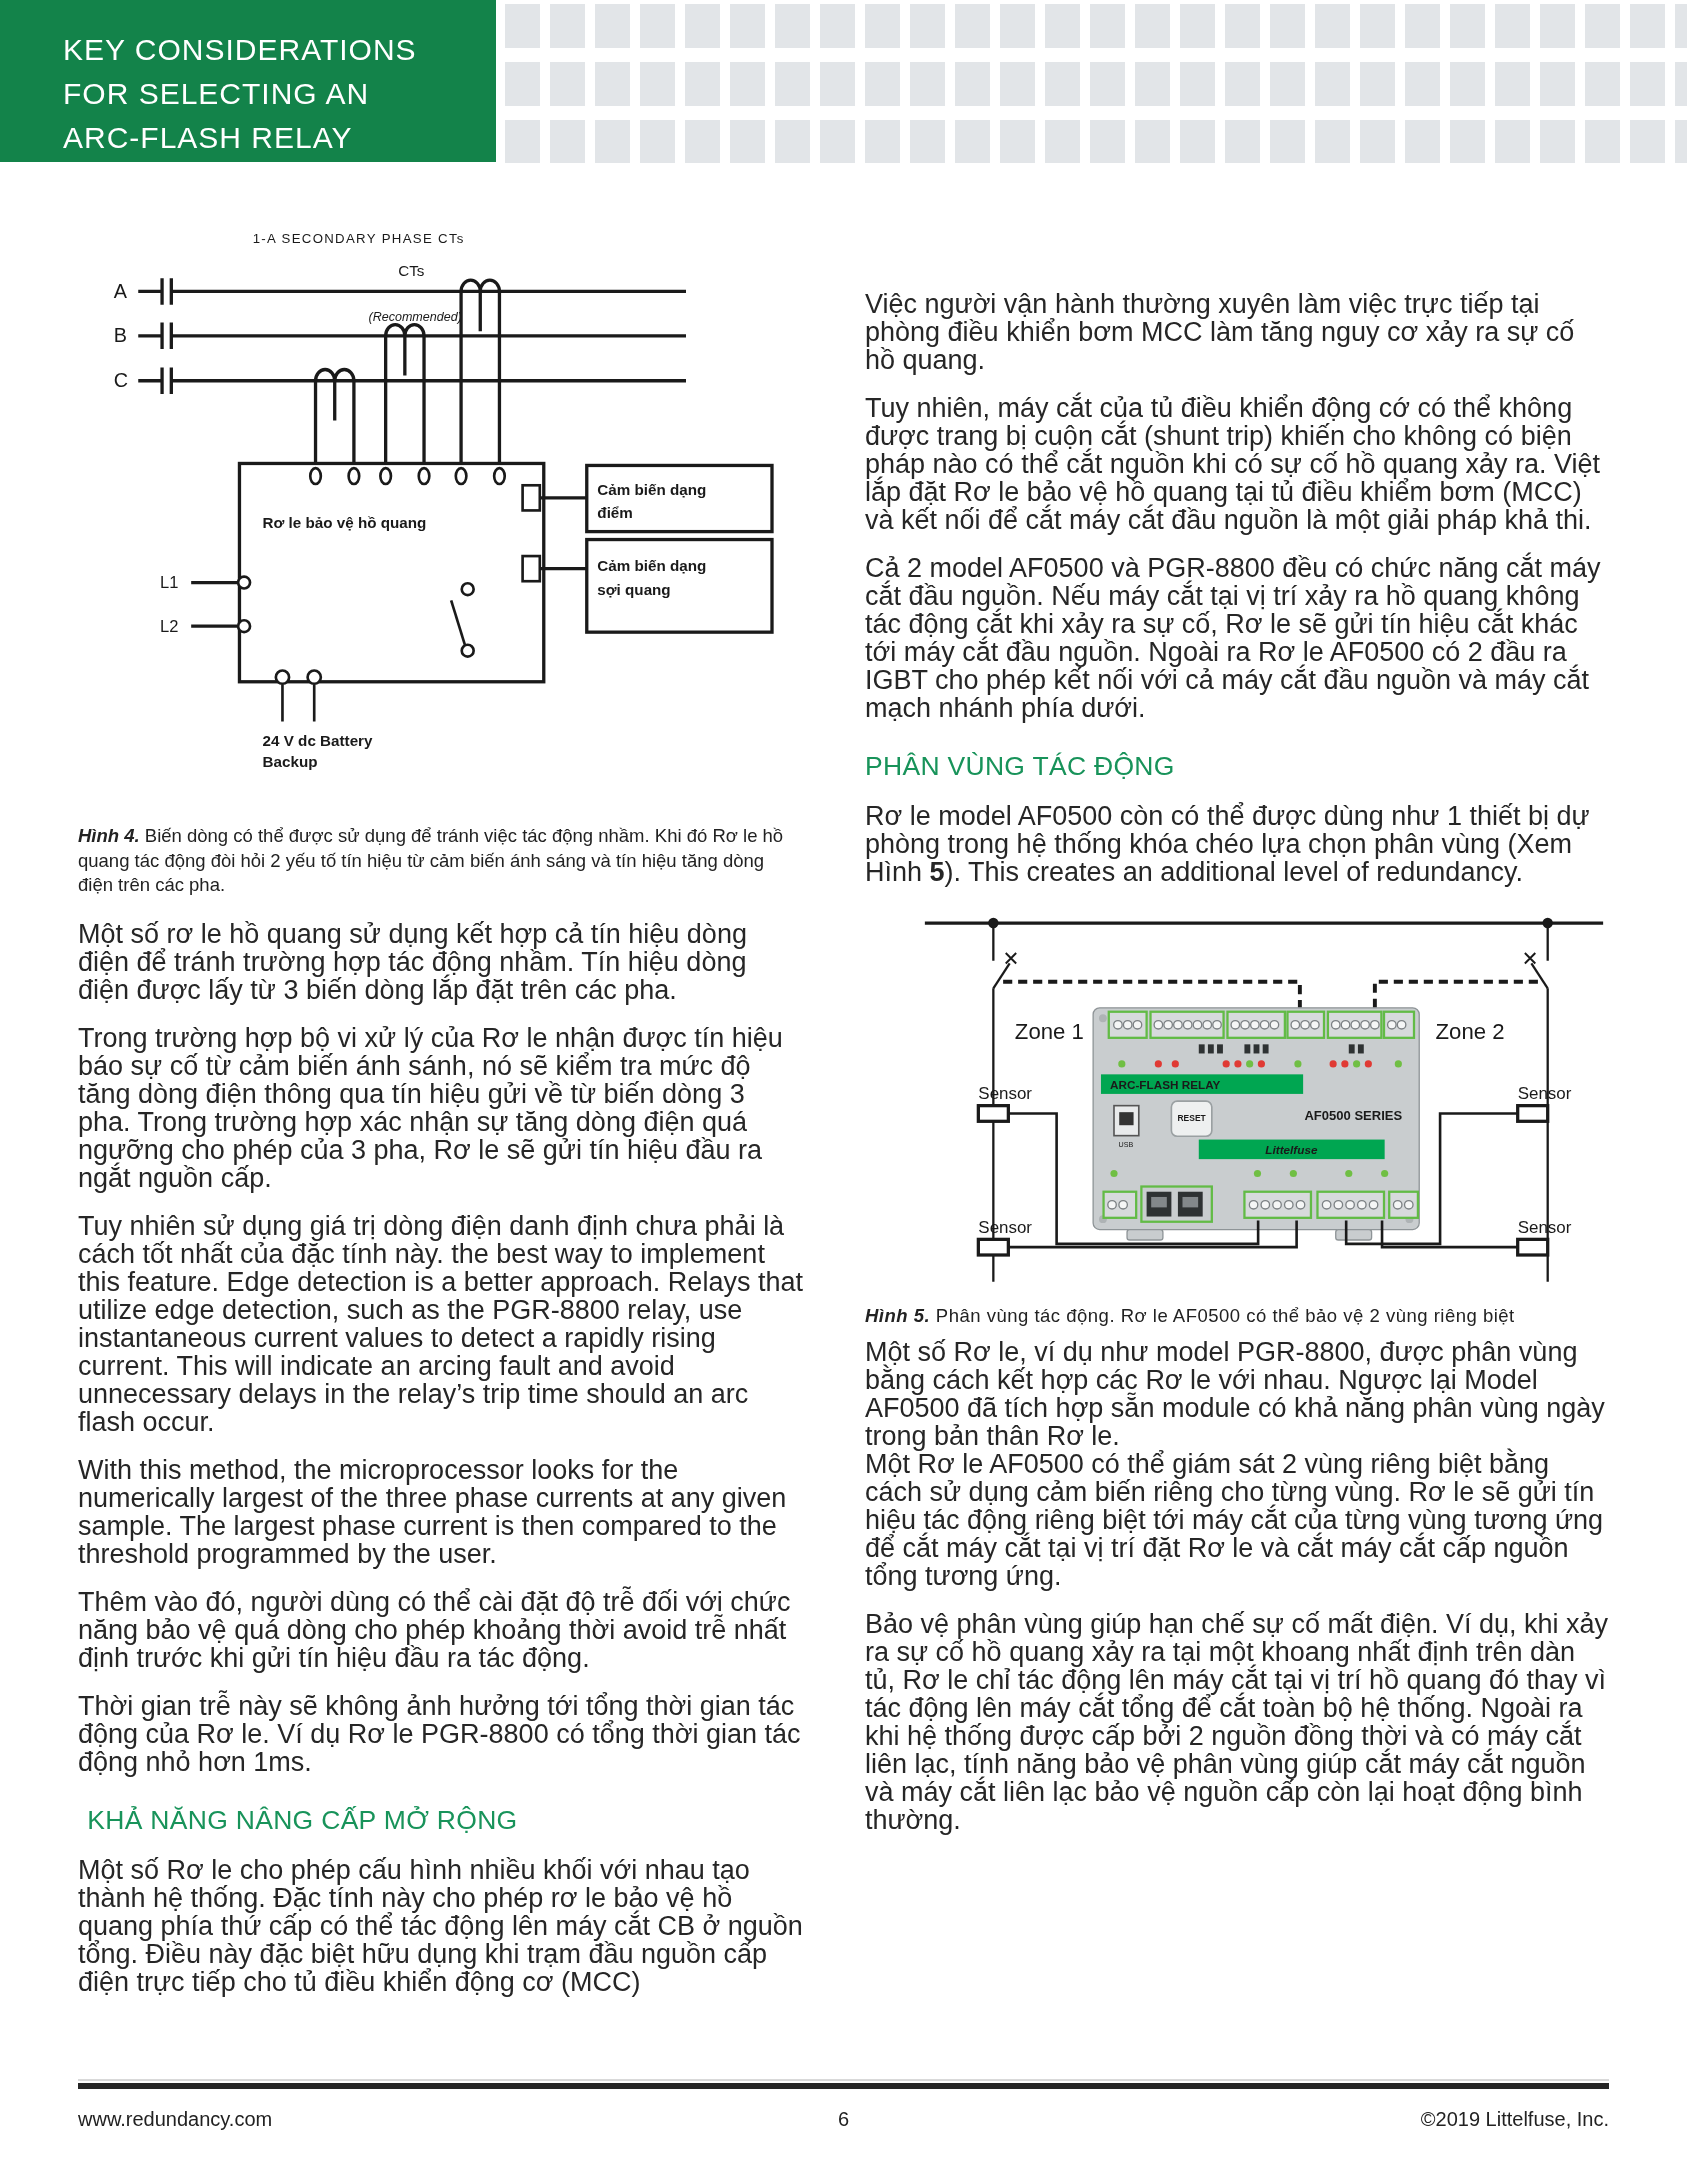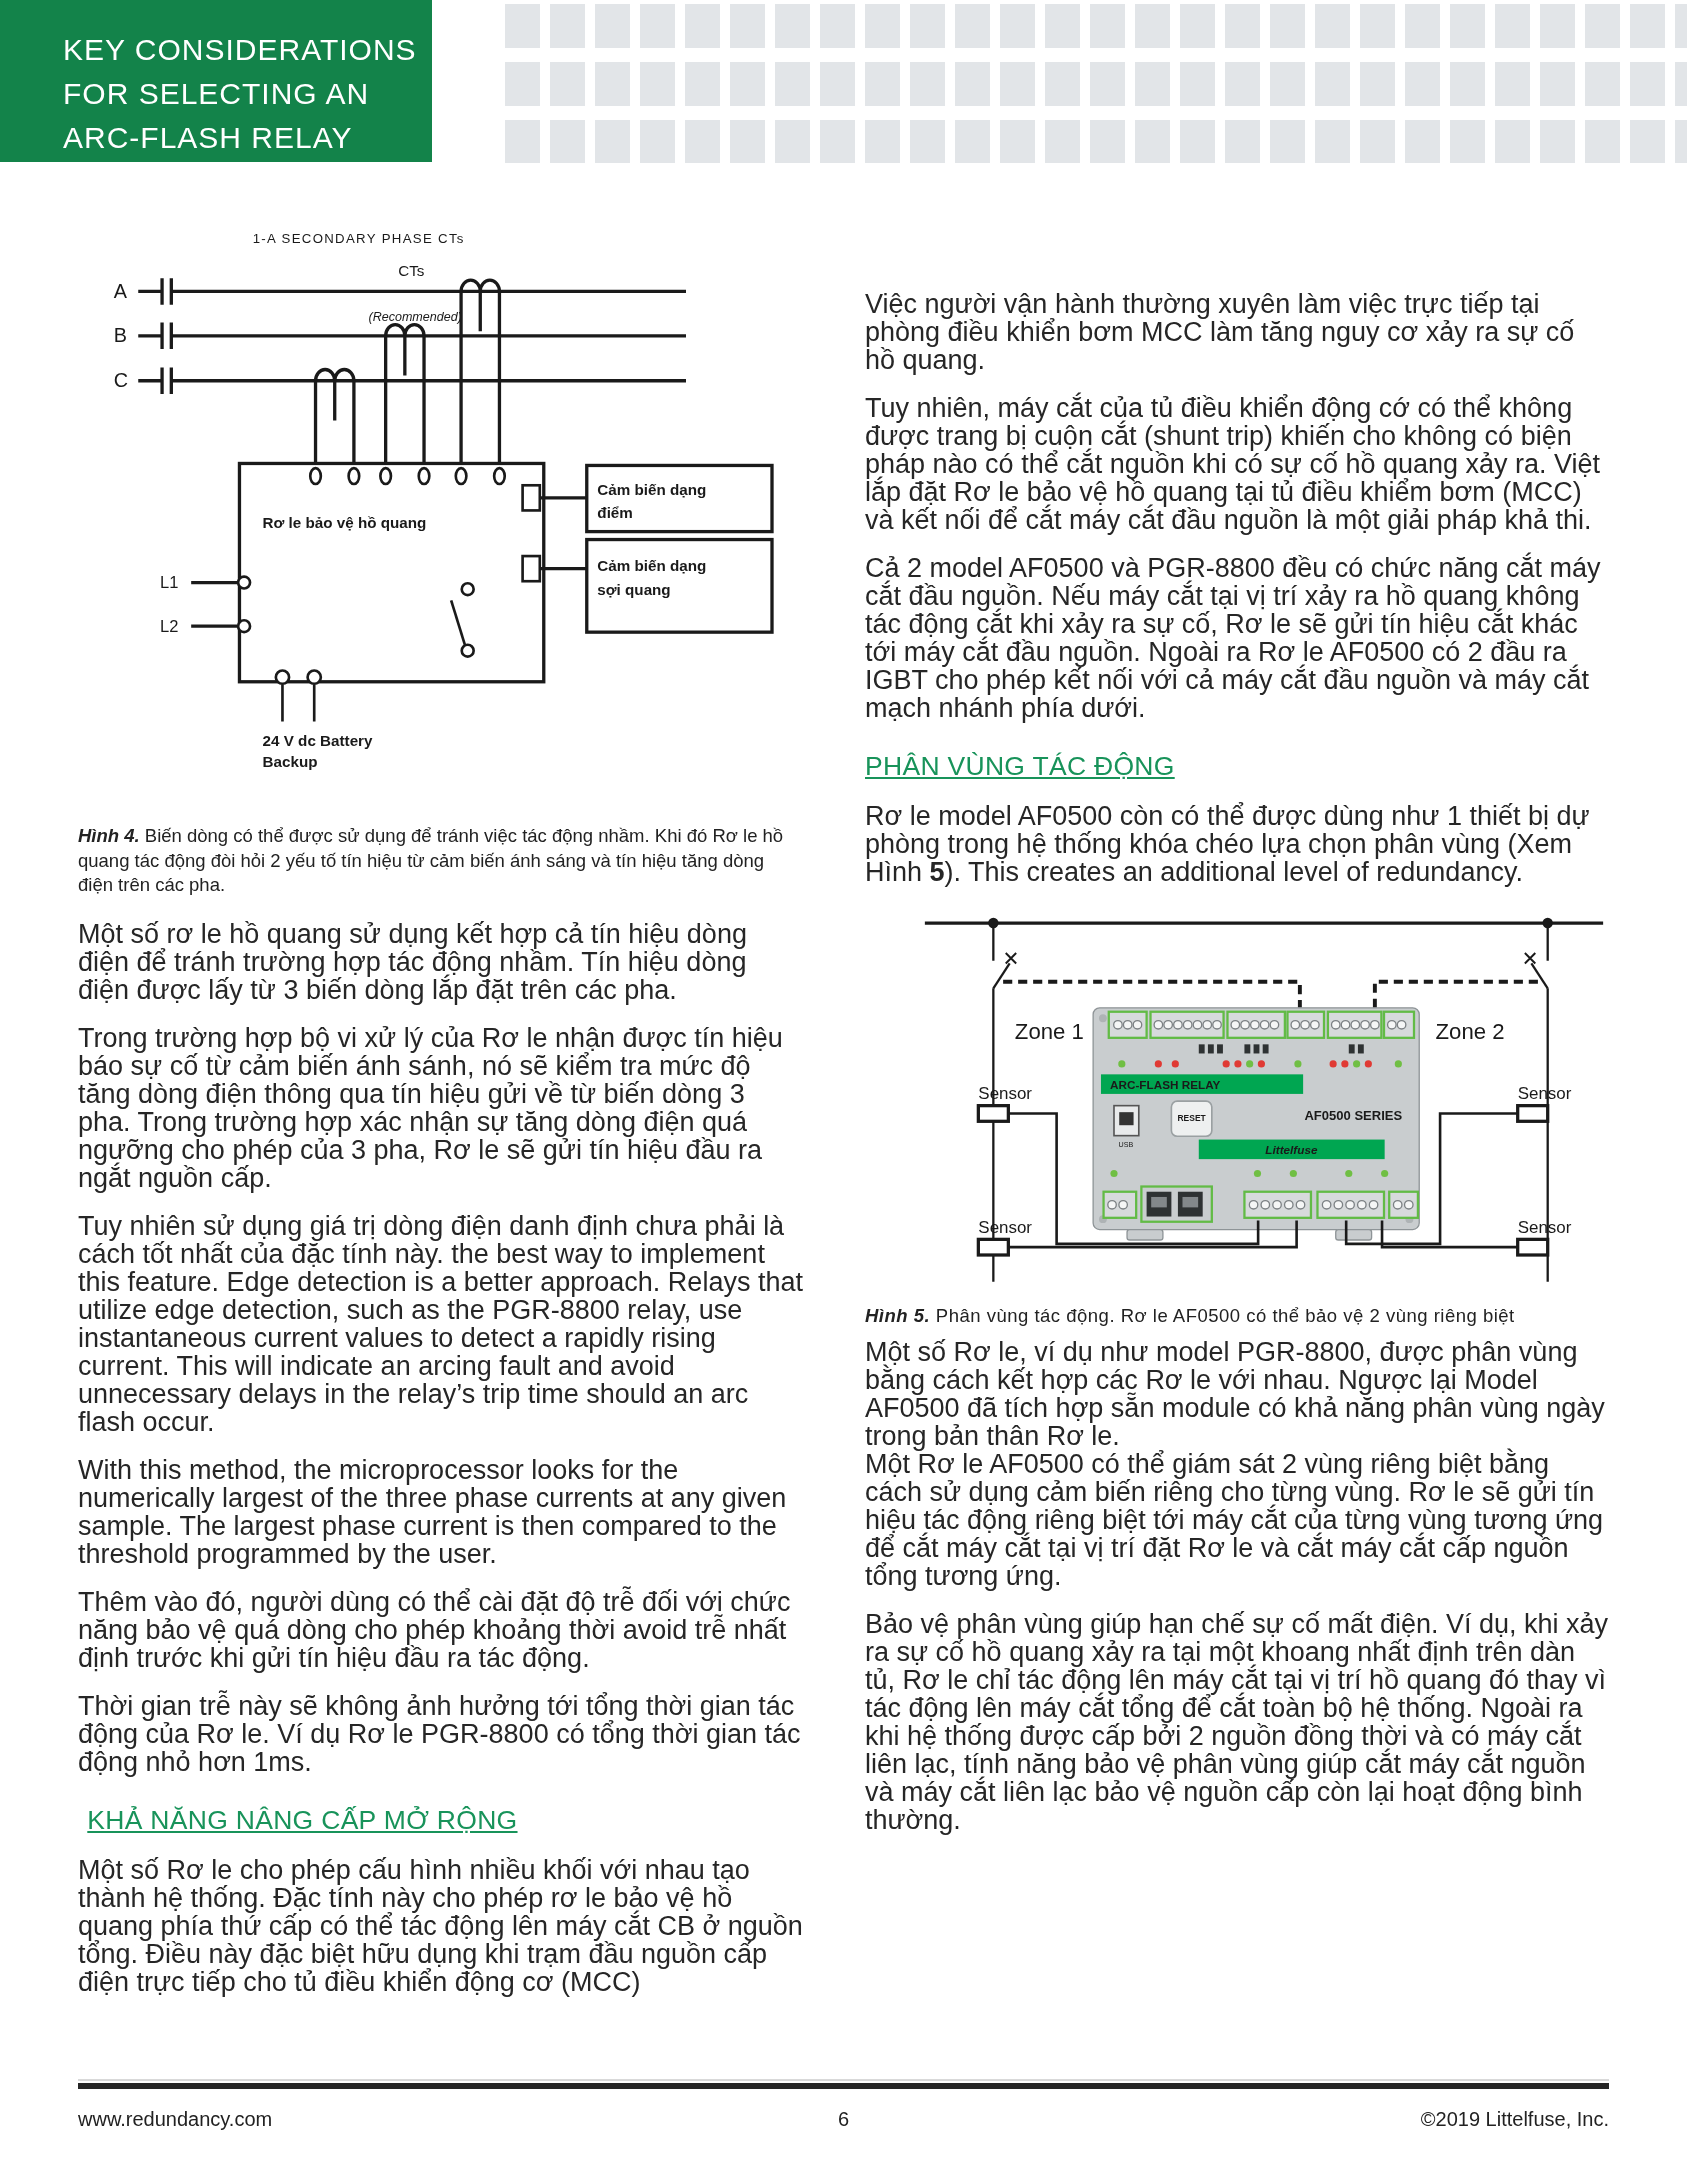--- a/index.html
+++ b/index.html
@@ -1,38 +1,38 @@
 <!DOCTYPE html>
 <html style="font-size:10.6px"><head>
 <meta charset="utf-8">
 <style>
   html,body{margin:0;padding:0;background:#ffffff;width:1687px;height:2183px;position:relative;
     font-family:"Liberation Sans","DejaVu Sans",sans-serif;color:#262626;}
   .abs{position:absolute;}
   
-  .banner{left:0;top:0;width:432px;height:162px;background:#13834A;}
+  .banner{left:0;top:0;width:496px;height:162px;background:#13834A;}
   .banner-text{padding:28px 0 0 63px;}
   .banner-text div{color:#ffffff;font-size:30px;line-height:44px;letter-spacing:1px;font-weight:500;}
   .pattern{left:505px;top:4px;width:1182px;height:159px;
     background-image:
       repeating-linear-gradient(180deg, rgba(0,0,0,0) 0 44px, #ffffff 44px 58px),
       repeating-linear-gradient(90deg, #E2E5E8 0 35px, #ffffff 35px 45px);}
   
   .fig4{left:64px;top:222px;width:728px;height:559px;}
   svg text{font-family:"Liberation Sans","DejaVu Sans",sans-serif;fill:#1a1a1a;}
   .dline{stroke:#1a1a1a;fill:none;}
   
   .colL{left:78px;top:824px;width:726px;}
   .colR{left:865px;top:290px;width:745px;}
   .cap{font-size:18.5px;line-height:24.5px;color:#222;}
   .cap b{font-weight:700;font-style:italic;}
   .cap5{letter-spacing:0.5px;margin-top:17px;}
   p.body{font-size:27px;line-height:28px;margin:0 0 20px 0;color:#262626;}
   p.prewrap{white-space:pre-line;}
-  h2.green{color:#18935A;font-size:26.5px;font-weight:500;letter-spacing:0.3px;margin:29px 0 20px 0;text-decoration:underline;}
+  h2.green{color:#18935A;font-size:26.5px;font-weight:500;letter-spacing:0.3px;margin:29px 0 20px 0;}
   h2.indent{padding-left:9.3px;}
   .fig5wrap{margin:24px 0 0 53px;width:692px;}
   
   .rule-light{left:78px;top:2079px;width:1531px;height:2px;background:#d9d9d9;}
   .rule-dark{left:78px;top:2083px;width:1531px;height:6px;background:#262626;}
   .footer{left:78px;top:2108px;width:1531px;display:flex;justify-content:space-between;font-size:20px;color:#222;}
   .footer .mid{position:absolute;left:0;right:0;text-align:center;}
   .footer span{position:relative;}
 </style>
 </head>

